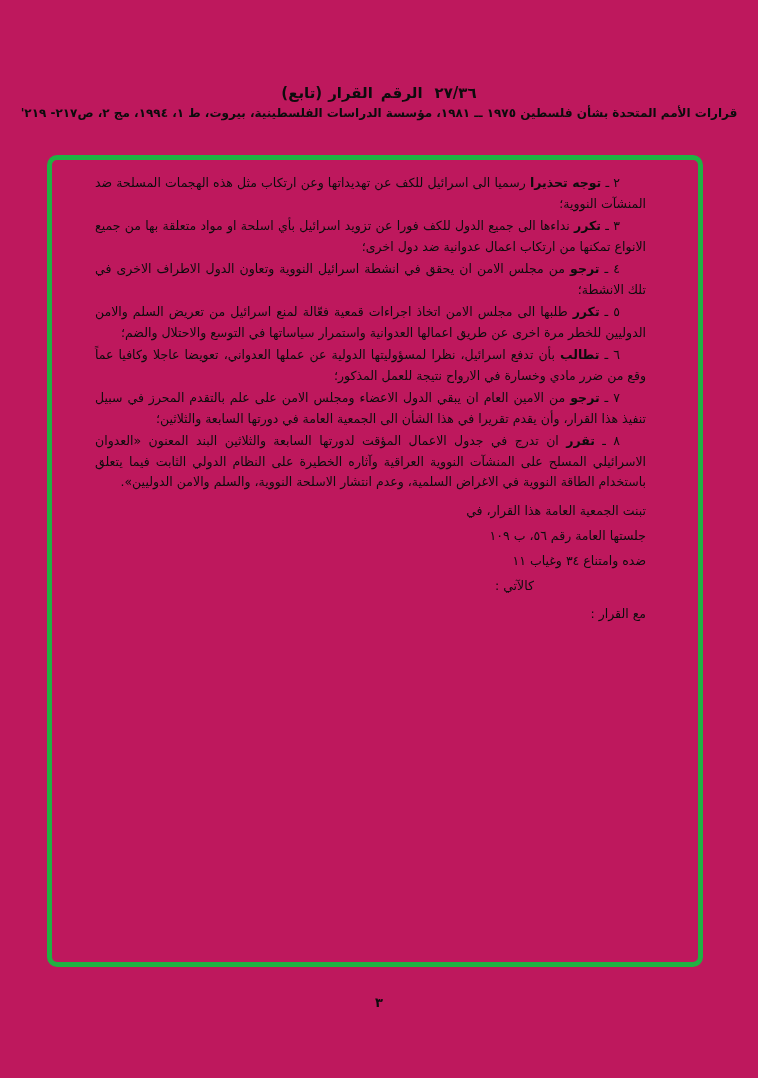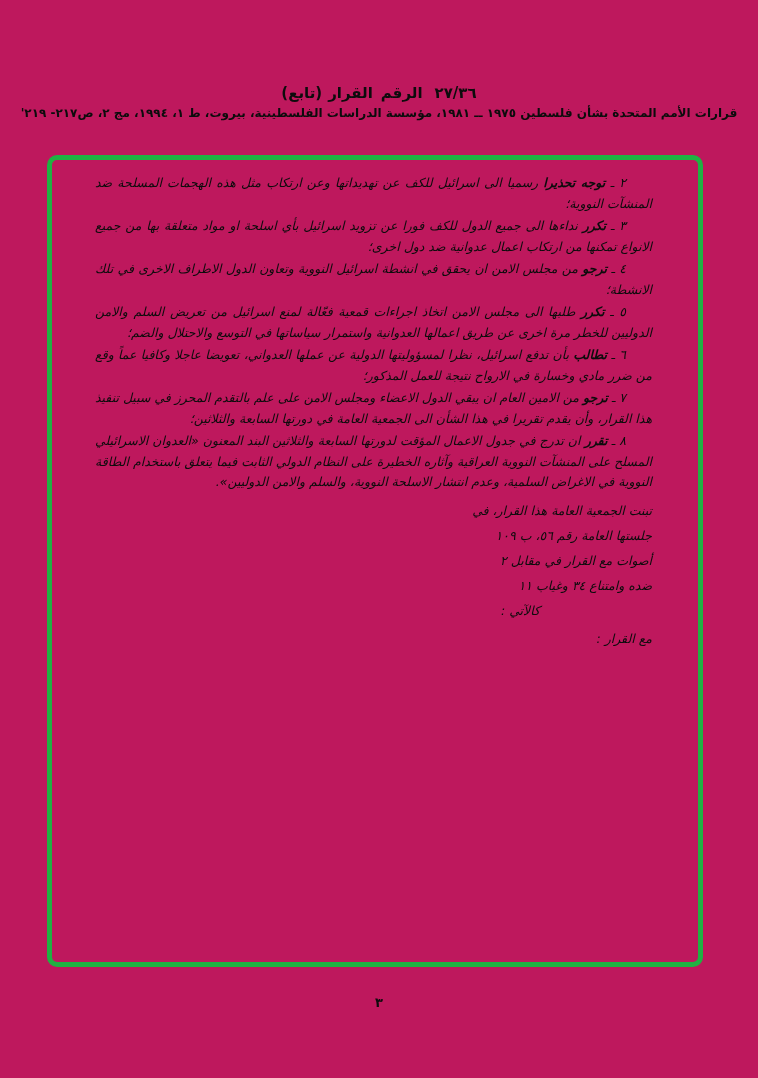--- a/index.html
+++ b/index.html
@@ -18,22 +18,22 @@
   .doc-source{
     margin-top:4px;direction:rtl;font-size:12px;font-weight:bold;
     text-align:center;white-space:nowrap;
   }
   
   .highlight-box{
     position:absolute;left:47px;top:155px;width:646px;height:802px;
     border:5px solid #1fb142;border-radius:10px;background:transparent;
   }
   .box-content{
-    position:absolute;top:13px;right:46px;left:43px;
-    direction:rtl;text-align:justify;font-size:12.5px;line-height:20.5px;font-style:italic;
+    position:absolute;top:13px;right:52px;left:43px;
+    direction:rtl;text-align:justify;font-size:12.5px;line-height:20.5px;
   }
   .para{margin:0 0 2px 0;text-indent:26px;}
   .para .lead{font-weight:bold;}
   
   .adoption{margin-top:5px;line-height:25px;}
   .adoption-line{text-align:right;}
   .adoption-footer{text-align:right;padding-right:112px;}
   
   .vote-row{position:relative;margin-top:3px;line-height:26px;padding-right:118px;}
   .vote-label{position:absolute;right:0;top:0;white-space:nowrap;}
@@ -72,21 +72,20 @@
 
       <p class="para"><span>٦ ـ</span> <span class="lead">تطالب</span> <span>بأن تدفع اسرائيل، نظرا لمسؤوليتها الدولية عن عملها العدواني، تعويضا عاجلا وكافيا عماً وقع من ضرر مادي وخسارة في الارواح نتيجة للعمل المذكور؛</span></p>
 
       <p class="para"><span>٧ ـ</span> <span class="lead">ترجو</span> <span>من الامين العام ان يبقي الدول الاعضاء ومجلس الامن على علم بالتقدم المحرز في سبيل تنفيذ هذا القرار، وأن يقدم تقريرا في هذا الشأن الى الجمعية العامة في دورتها السابعة والثلاثين؛</span></p>
 
       <p class="para"><span>٨ ـ</span> <span class="lead">تقرر</span> <span>ان تدرج في جدول الاعمال المؤقت لدورتها السابعة والثلاثين البند المعنون «العدوان الاسرائيلي المسلح على المنشآت النووية العراقية وآثاره الخطيرة على النظام الدولي الثابت فيما يتعلق باستخدام الطاقة النووية في الاغراض السلمية، وعدم انتشار الاسلحة النووية، والسلم والامن الدوليين».</span></p>
 
       <div class="adoption">
         <div class="adoption-line">تبنت الجمعية العامة هذا القرار، في</div>
         <div class="adoption-line">جلستها العامة رقم ٥٦، ب ١٠٩</div>
-        <div class="adoption-line">أصوات مع القرار في مقابل ٢</div>
         <div class="adoption-line">ضده وامتناع ٣٤ وغياب ١١</div>
         <div class="adoption-footer">كالآتي :</div>
       </div>
 
       <div class="vote-row">
         <span class="vote-label">مع القرار :</span>
       </div>
 
     </div>
   </div>

